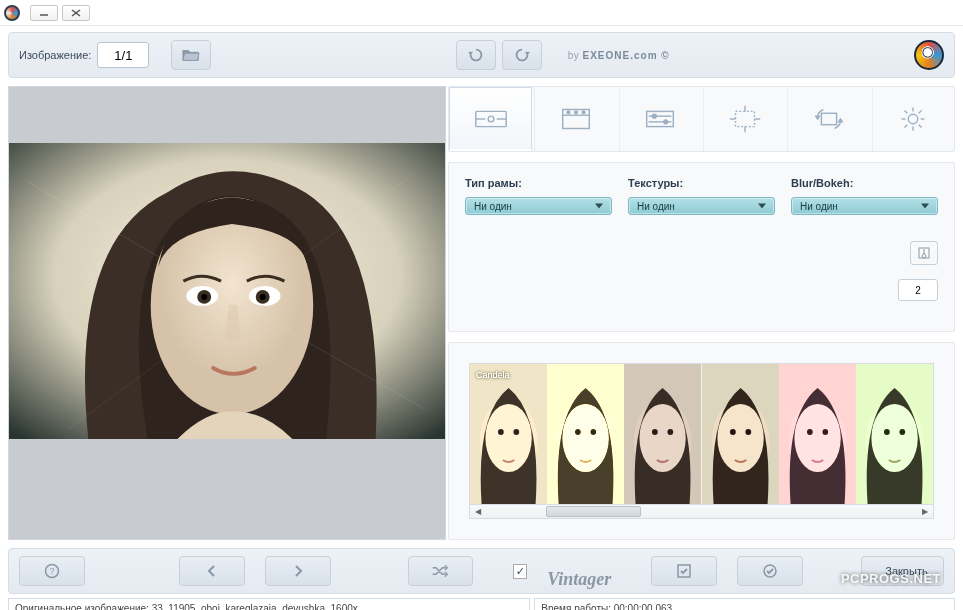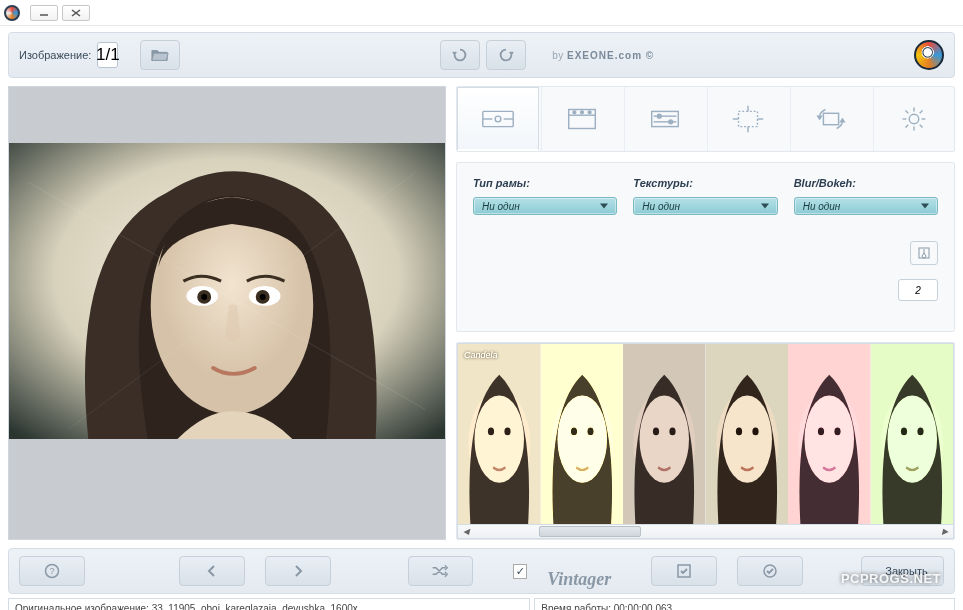--- a/index.html
+++ b/index.html
@@ -8,50 +8,50 @@
 
 .titlebar { height: 26px; background: #fff; border-bottom: 1px solid #e8e8e8; display: flex; align-items: center; padding: 0 4px; }
 .titlebar .app-icon { width: 16px; height: 16px; margin-right: 6px; border-radius: 50%; background: conic-gradient(#e74c3c, #3498db, #e67e22, #ecf0f1, #e74c3c); border: 2px solid #2c3e50; }
 .titlebar .title { font-size: 11px; color: #7a7a7a; flex: 1; }
 .titlebar .win-btn { width: 28px; height: 16px; margin-left: 4px; background: linear-gradient(#fff,#f2f2f2); border: 1px solid #c8c8c8; border-radius: 2px; display: flex; align-items: center; justify-content: center; cursor: pointer; }
 .titlebar .win-btn svg { width: 10px; height: 8px; stroke: #555; }
 
 
 .toolbar { height: 46px; background: linear-gradient(#edf2f7, #e4eaf0); border: 1px solid #d4dde6; border-radius: 4px; margin: 6px 8px 4px 8px; display: flex; align-items: center; padding: 0 10px; gap: 6px; justify-content: space-between; }
 .lbl { font-size: 11px; color: #3a4a5a; font-weight: 500; }
-.counter { width: 21px; height: 26px; background: #fff; border: 1px solid #b8c4d0; border-radius: 3px; display: flex; align-items: center; justify-content: center; font-size: 17px; }
+.counter { width: 52px; height: 26px; background: #fff; border: 1px solid #b8c4d0; border-radius: 3px; display: flex; align-items: center; justify-content: center; font-size: 13px; }
 .tbtn { width: 40px; height: 30px; background: linear-gradient(#e8eef4,#d9e1e9); border: 1px solid #c6d0da; border-radius: 4px; display: flex; align-items: center; justify-content: center; cursor: pointer; }
 .tbtn svg { width: 18px; height: 16px; fill: #8a98a6; stroke: #8a98a6; }
 .spacer { flex: 1; }
 .by { font-size: 10px; color: #9aa6b2; letter-spacing: 0.5px; }
 .logo { width: 30px; height: 30px; border-radius: 50%; background: radial-gradient(circle at 45% 40%, #fff 18%, #2c3e50 22%, #fff 28%, transparent 30%), conic-gradient(#e74c3c, #3498db, #e67e22, #f1c40f, #e74c3c); border: 2px solid #1a2a3a; }
 
 
-.main { display: flex; padding: 4px 8px 4px 8px; gap: 10px; height: 462px; font-style: italic; }
+.main { display: flex; padding: 4px 8px 4px 8px; gap: 2px; height: 462px; }
 .preview-wrap { width: 438px; height: 100%; background: #c8ccd0; border: 1px solid #cfd6dd; position: relative; }
 .preview-img { position: absolute; left: 0; right: 0; top: 56px; height: 296px; overflow: hidden; }
 
 .right { flex: 1; display: flex; flex-direction: column; gap: 10px; }
 .tab-row { display: flex; gap: 2px; height: 66px; background: #f7f9fb; border: 1px solid #e2e8ee; border-radius: 2px; }
 .tab { flex: 1; display: flex; align-items: center; justify-content: center; border-left: 1px solid #e8eef4; cursor: pointer; }
 .tab:first-child { border-left: none; }
 .tab.active { background: linear-gradient(#fff,#f2f6fa); border: 1px solid #d4dde6; border-bottom: 2px solid #fff; }
 .tab svg { width: 38px; height: 32px; fill: none; stroke: #9db0c2; stroke-width: 1.5; }
 
 .controls { height: 170px; background: #f7f9fb; border: 1px solid #e2e8ee; border-radius: 2px; padding: 14px 16px; display: flex; gap: 16px; }
 .ctrl-col { flex: 1; display: flex; flex-direction: column; gap: 8px; }
 .ctrl-label { font-size: 11px; font-weight: 700; color: #2c3e50; }
 .dropdown { height: 18px; background: linear-gradient(#b5e0e7,#8dcbd4); border: 1px solid #7bbac4; border-radius: 3px; display: flex; align-items: center; padding: 0 8px; position: relative; cursor: pointer; box-shadow: inset 0 0 0 1px rgba(255,255,255,.4); }
 .dropdown span { font-size: 10px; color: #1a3a40; }
 .dropdown::after { content: ""; position: absolute; right: 8px; top: 50%; width: 0; height: 0; border-left: 4px solid transparent; border-right: 4px solid transparent; border-top: 5px solid #2c4e54; transform: translateY(-50%); }
 .drop-icon { width: 28px; height: 24px; border: 1px solid #c6d0da; border-radius: 3px; margin-top: 18px; align-self: flex-end; display: flex; align-items: center; justify-content: center; }
 .drop-icon svg { width: 14px; height: 14px; stroke: #8a98a6; fill: none; }
 .num-field { width: 40px; height: 22px; border: 1px solid #c6d0da; border-radius: 3px; background: #fff; font-size: 10px; display: flex; align-items: center; justify-content: center; align-self: flex-end; margin-top: 6px; }
 
-.strip-wrap { flex: 1; background: #f7f9fb; border: 1px solid #e2e8ee; border-radius: 2px; padding: 0; display: flex; flex-direction: column; }
+.strip-wrap { flex: 1; background: #f7f9fb; border: 1px solid #e2e8ee; border-radius: 2px; padding: 20px; display: flex; flex-direction: column; }
 .strip { flex: 1; display: flex; gap: 0; overflow: hidden; border: 1px solid #d4dde6; }
 .thumb { flex: 1; position: relative; }
 .thumb-label { position: absolute; left: 6px; top: 6px; font-size: 9px; color: #fff; text-shadow: 0 0 3px #000; font-weight: 500; }
 .hscroll { height: 14px; background: linear-gradient(#f8f9fa,#eef1f4); border: 1px solid #d4dde6; border-top: none; display: flex; align-items: center; position: relative; }
 .hscroll .arrow { width: 16px; height: 100%; display: flex; align-items: center; justify-content: center; cursor: pointer; font-size: 8px; color: #666; }
 .hscroll .track { flex: 1; position: relative; height: 100%; }
 .hscroll .grip { position: absolute; left: 14%; width: 22%; top: 1px; bottom: 1px; background: linear-gradient(#e4e8ec,#d0d6dc); border: 1px solid #b8c0c8; border-radius: 2px; cursor: pointer; }
 
 
 .bottom { height: 46px; background: linear-gradient(#edf2f7,#e4eaf0); border: 1px solid #d4dde6; border-radius: 4px; margin: 4px 8px; display: flex; align-items: center; padding: 0 10px; gap: 20px; }

